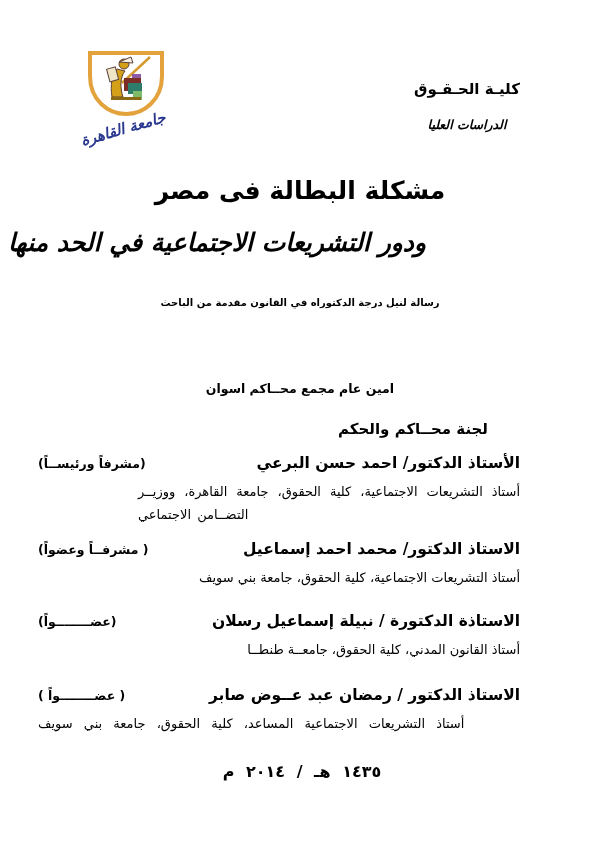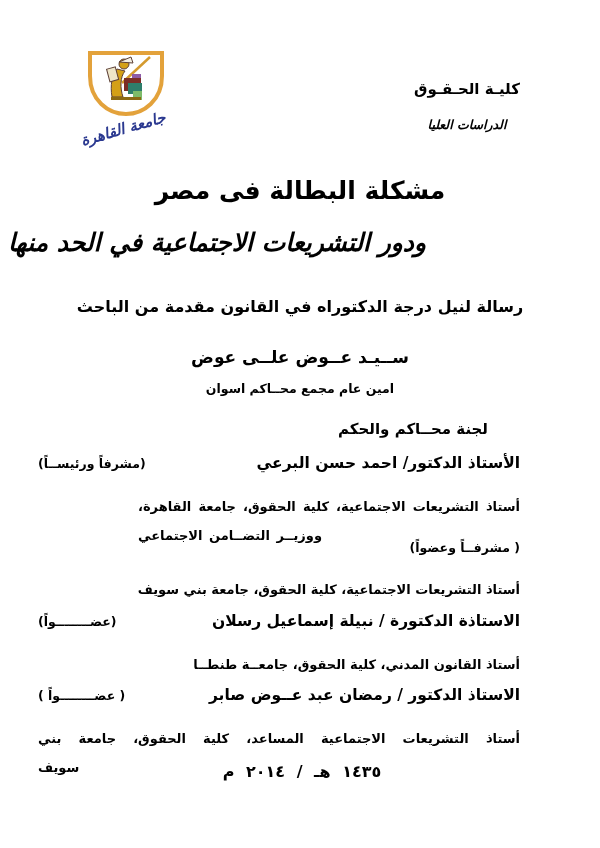--- a/index.html
+++ b/index.html
@@ -30,34 +30,34 @@
     text-align:center;
   }
   .faculty{font-size:15px;font-weight:bold;line-height:22px;}
   .grad-studies{font-size:12.5px;font-weight:bold;margin-top:17px;font-style:italic;}
   
   .title1{position:absolute;top:176px;left:0;width:100%;text-align:center;
           font-size:25px;font-weight:bold;}
   .title2{position:absolute;top:228px;left:8px;width:100%;text-align:left;
           font-size:25px;font-weight:bold;font-style:italic;}
   .subtitle{position:absolute;top:297px;left:0;width:100%;text-align:center;
-          font-size:16px;font-weight:bold;}
+          font-size:10px;font-weight:bold;}
   .author-name{position:absolute;top:347px;left:0;width:100%;text-align:center;
           font-size:17px;font-weight:bold;}
   .author-pos{position:absolute;top:381px;left:0;width:100%;text-align:center;
           font-size:12.5px;font-weight:600;}
   .committee-heading{position:absolute;top:420px;right:112px;
           font-size:15px;font-weight:bold;}
   
   .member{position:absolute;left:38px;right:80px;}
   .m1{top:454px;} .m2{top:540px;} .m3{top:612px;} .m4{top:686px;}
   .member-row{display:flex;justify-content:space-between;align-items:baseline;direction:rtl;}
   .member-name{font-size:15.5px;font-weight:bold;white-space:nowrap;}
   .member-role{font-size:12.5px;font-weight:bold;white-space:nowrap;direction:rtl;}
-  .member-desc{margin-top:20px;font-size:13px;line-height:29px;direction:rtl;font-weight:bold;}
+  .member-desc{margin-top:8px;font-size:13px;line-height:23px;direction:rtl;}
   .desc-right{text-align:right;}
   .desc-justify{text-align:justify;text-align-last:left;}
   .m1 .member-desc{margin-left:100px;word-spacing:2px;}
   .m4 .member-desc{word-spacing:7px;}
   
   .date-line{position:absolute;top:762px;left:2px;width:100%;text-align:center;
           font-size:16px;font-weight:600;word-spacing:6px;}
 </style>
 </head>
 <body>
@@ -83,35 +83,35 @@
 
   <div class="head-right">
     <div class="faculty">كليـة الحـقـوق</div>
     <div class="grad-studies">الدراسات العليا</div>
   </div>
 
   <div class="title1">مشكلة البطالة فى مصر</div>
   <div class="title2">ودور التشريعات الاجتماعية في الحد منها</div>
   <div class="subtitle">رسالة لنيل درجة الدكتوراه في القانون مقدمة من الباحث</div>
 
-  <div class="author-name">ســيـد عــوض علــى عوض</div>
   <div class="author-pos">امين عام مجمع محــاكم اسوان</div>
 
   <div class="committee-heading">لجنة محــاكم والحكم</div>
 
   <div class="member m1">
     <div class="member-row">
       <div class="member-name">الأستاذ الدكتور/ احمد حسن البرعي</div>
       <div class="member-role">(مشرفاً ورئيســاً)</div>
     </div>
     <div class="member-desc desc-justify">أستاذ التشريعات الاجتماعية، كلية الحقوق، جامعة القاهرة، ووزيــر التضــامن الاجتماعي</div>
   </div>
 
   <div class="member m2">
     <div class="member-row">
+      <div class="member-name">الاستاذ الدكتور/ محمد احمد إسماعيل</div>
       <div class="member-role">( مشرفــاً وعضواً)</div>
     </div>
     <div class="member-desc desc-right">أستاذ التشريعات الاجتماعية، كلية الحقوق، جامعة بني سويف</div>
   </div>
 
   <div class="member m3">
     <div class="member-row">
       <div class="member-name">الاستاذة الدكتورة / نبيلة إسماعيل رسلان</div>
       <div class="member-role">(عضــــــــواً)</div>
     </div>

